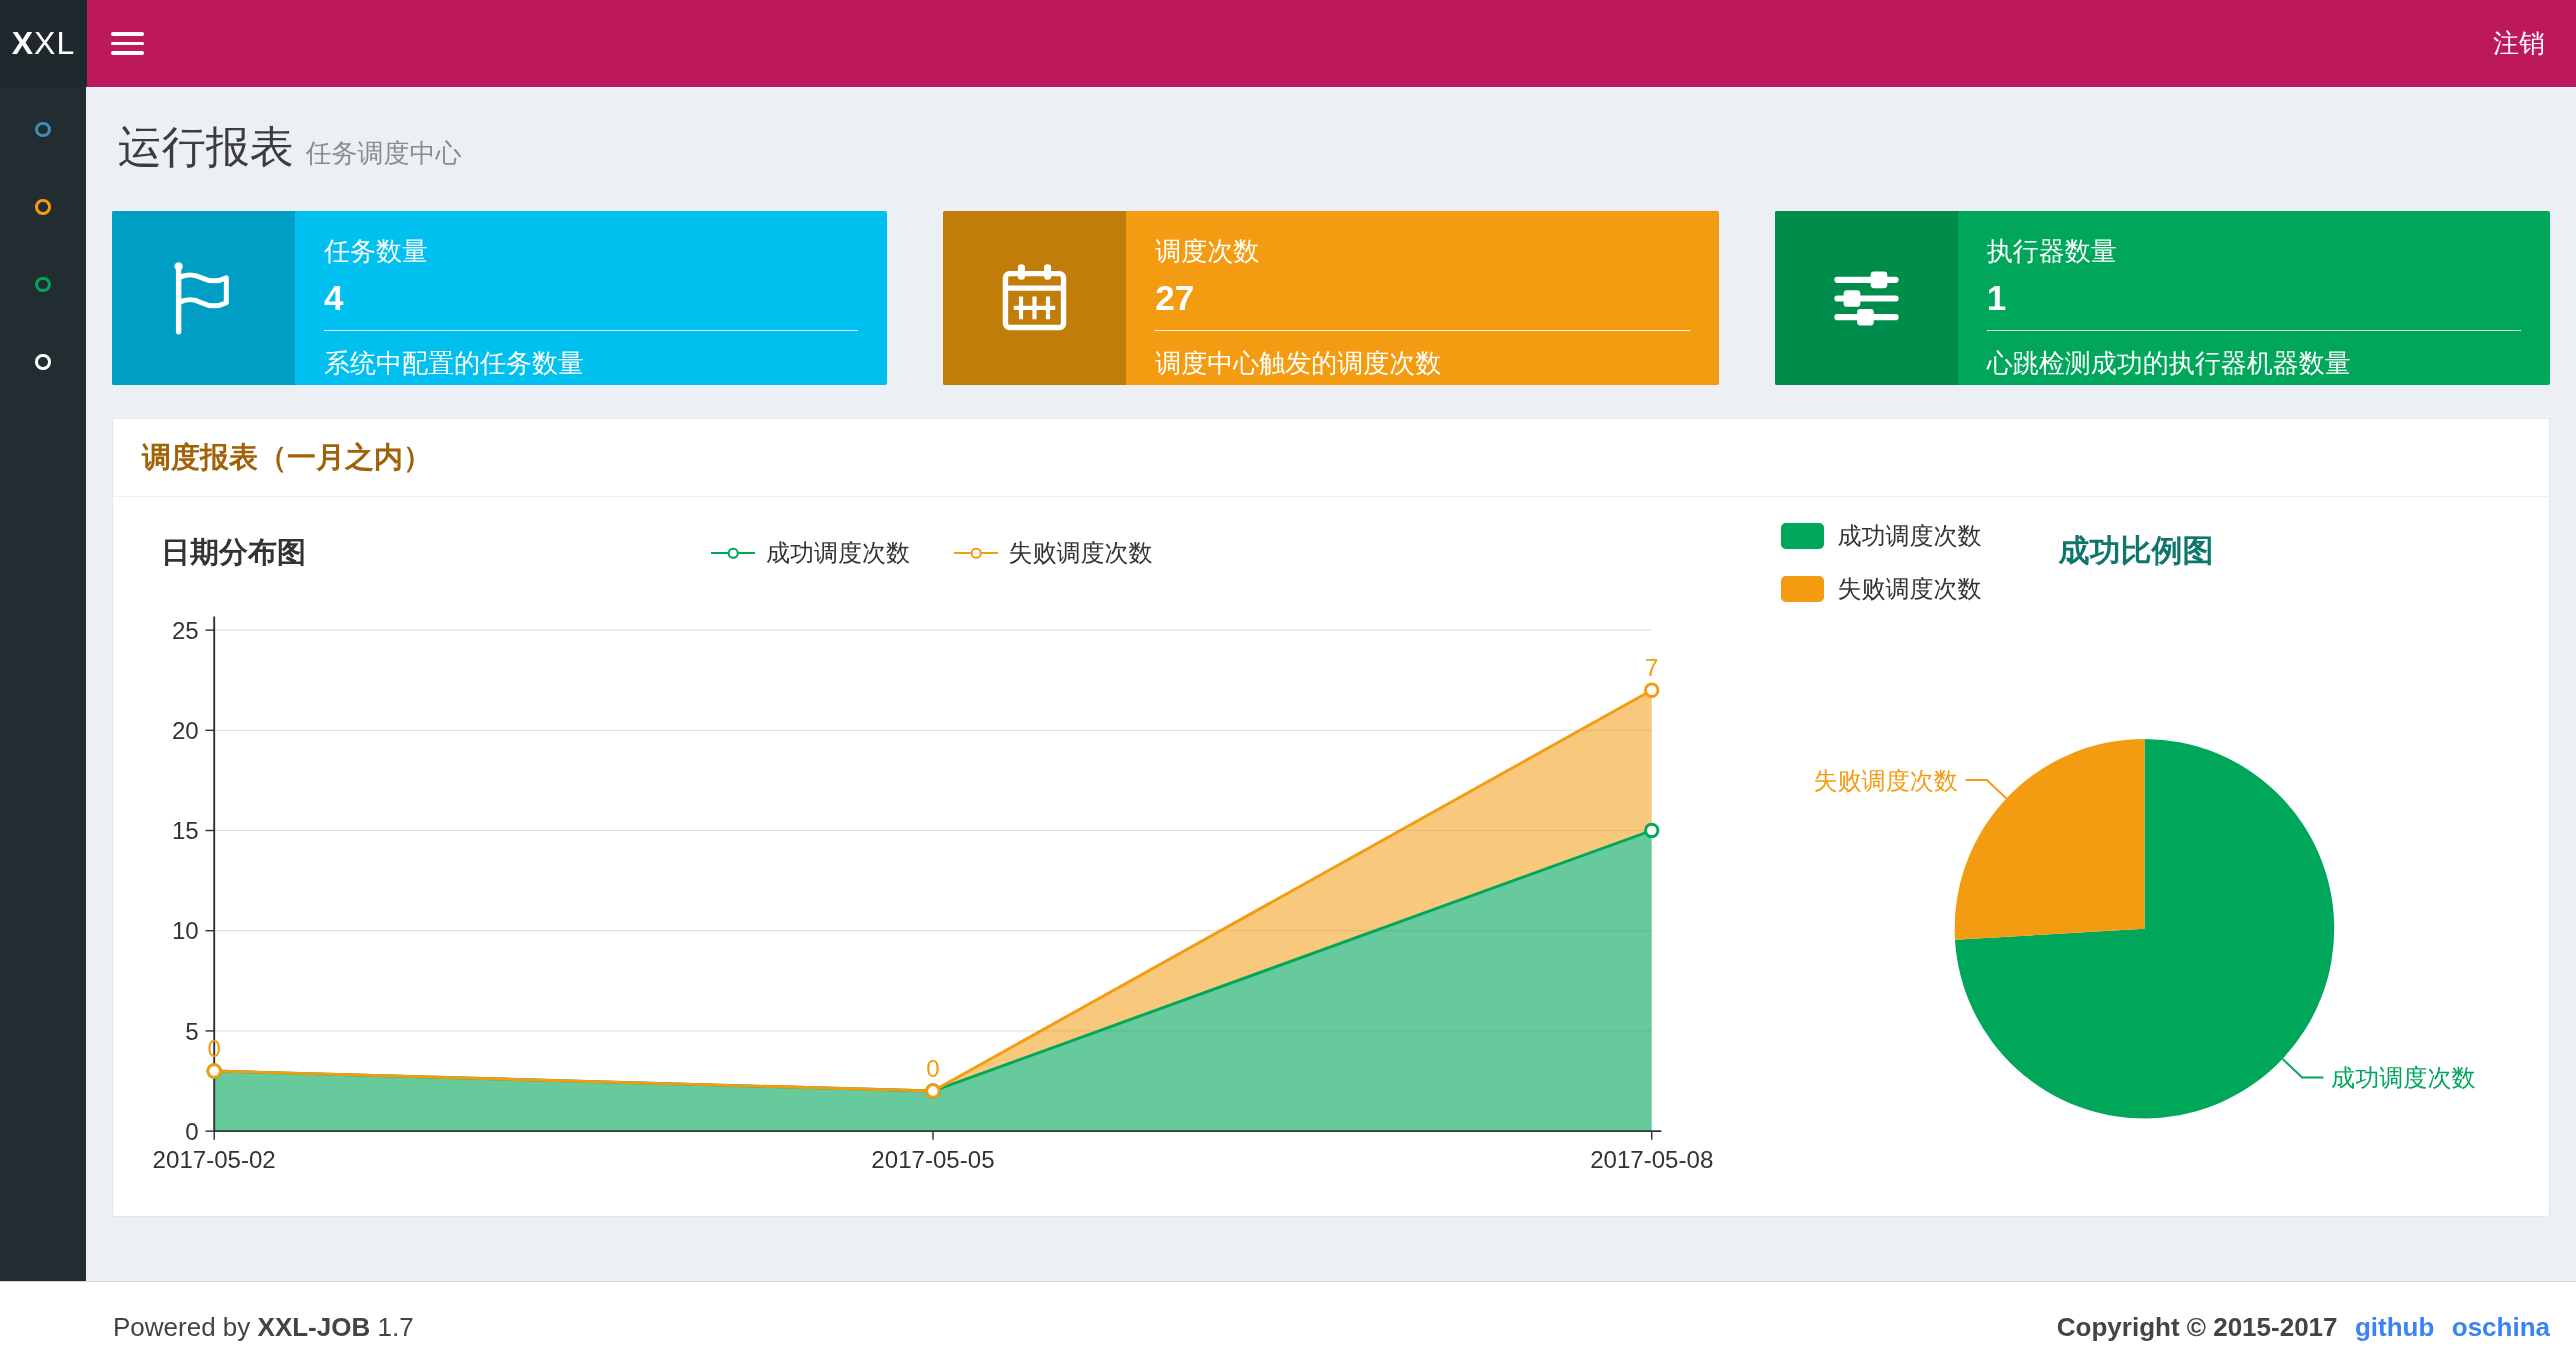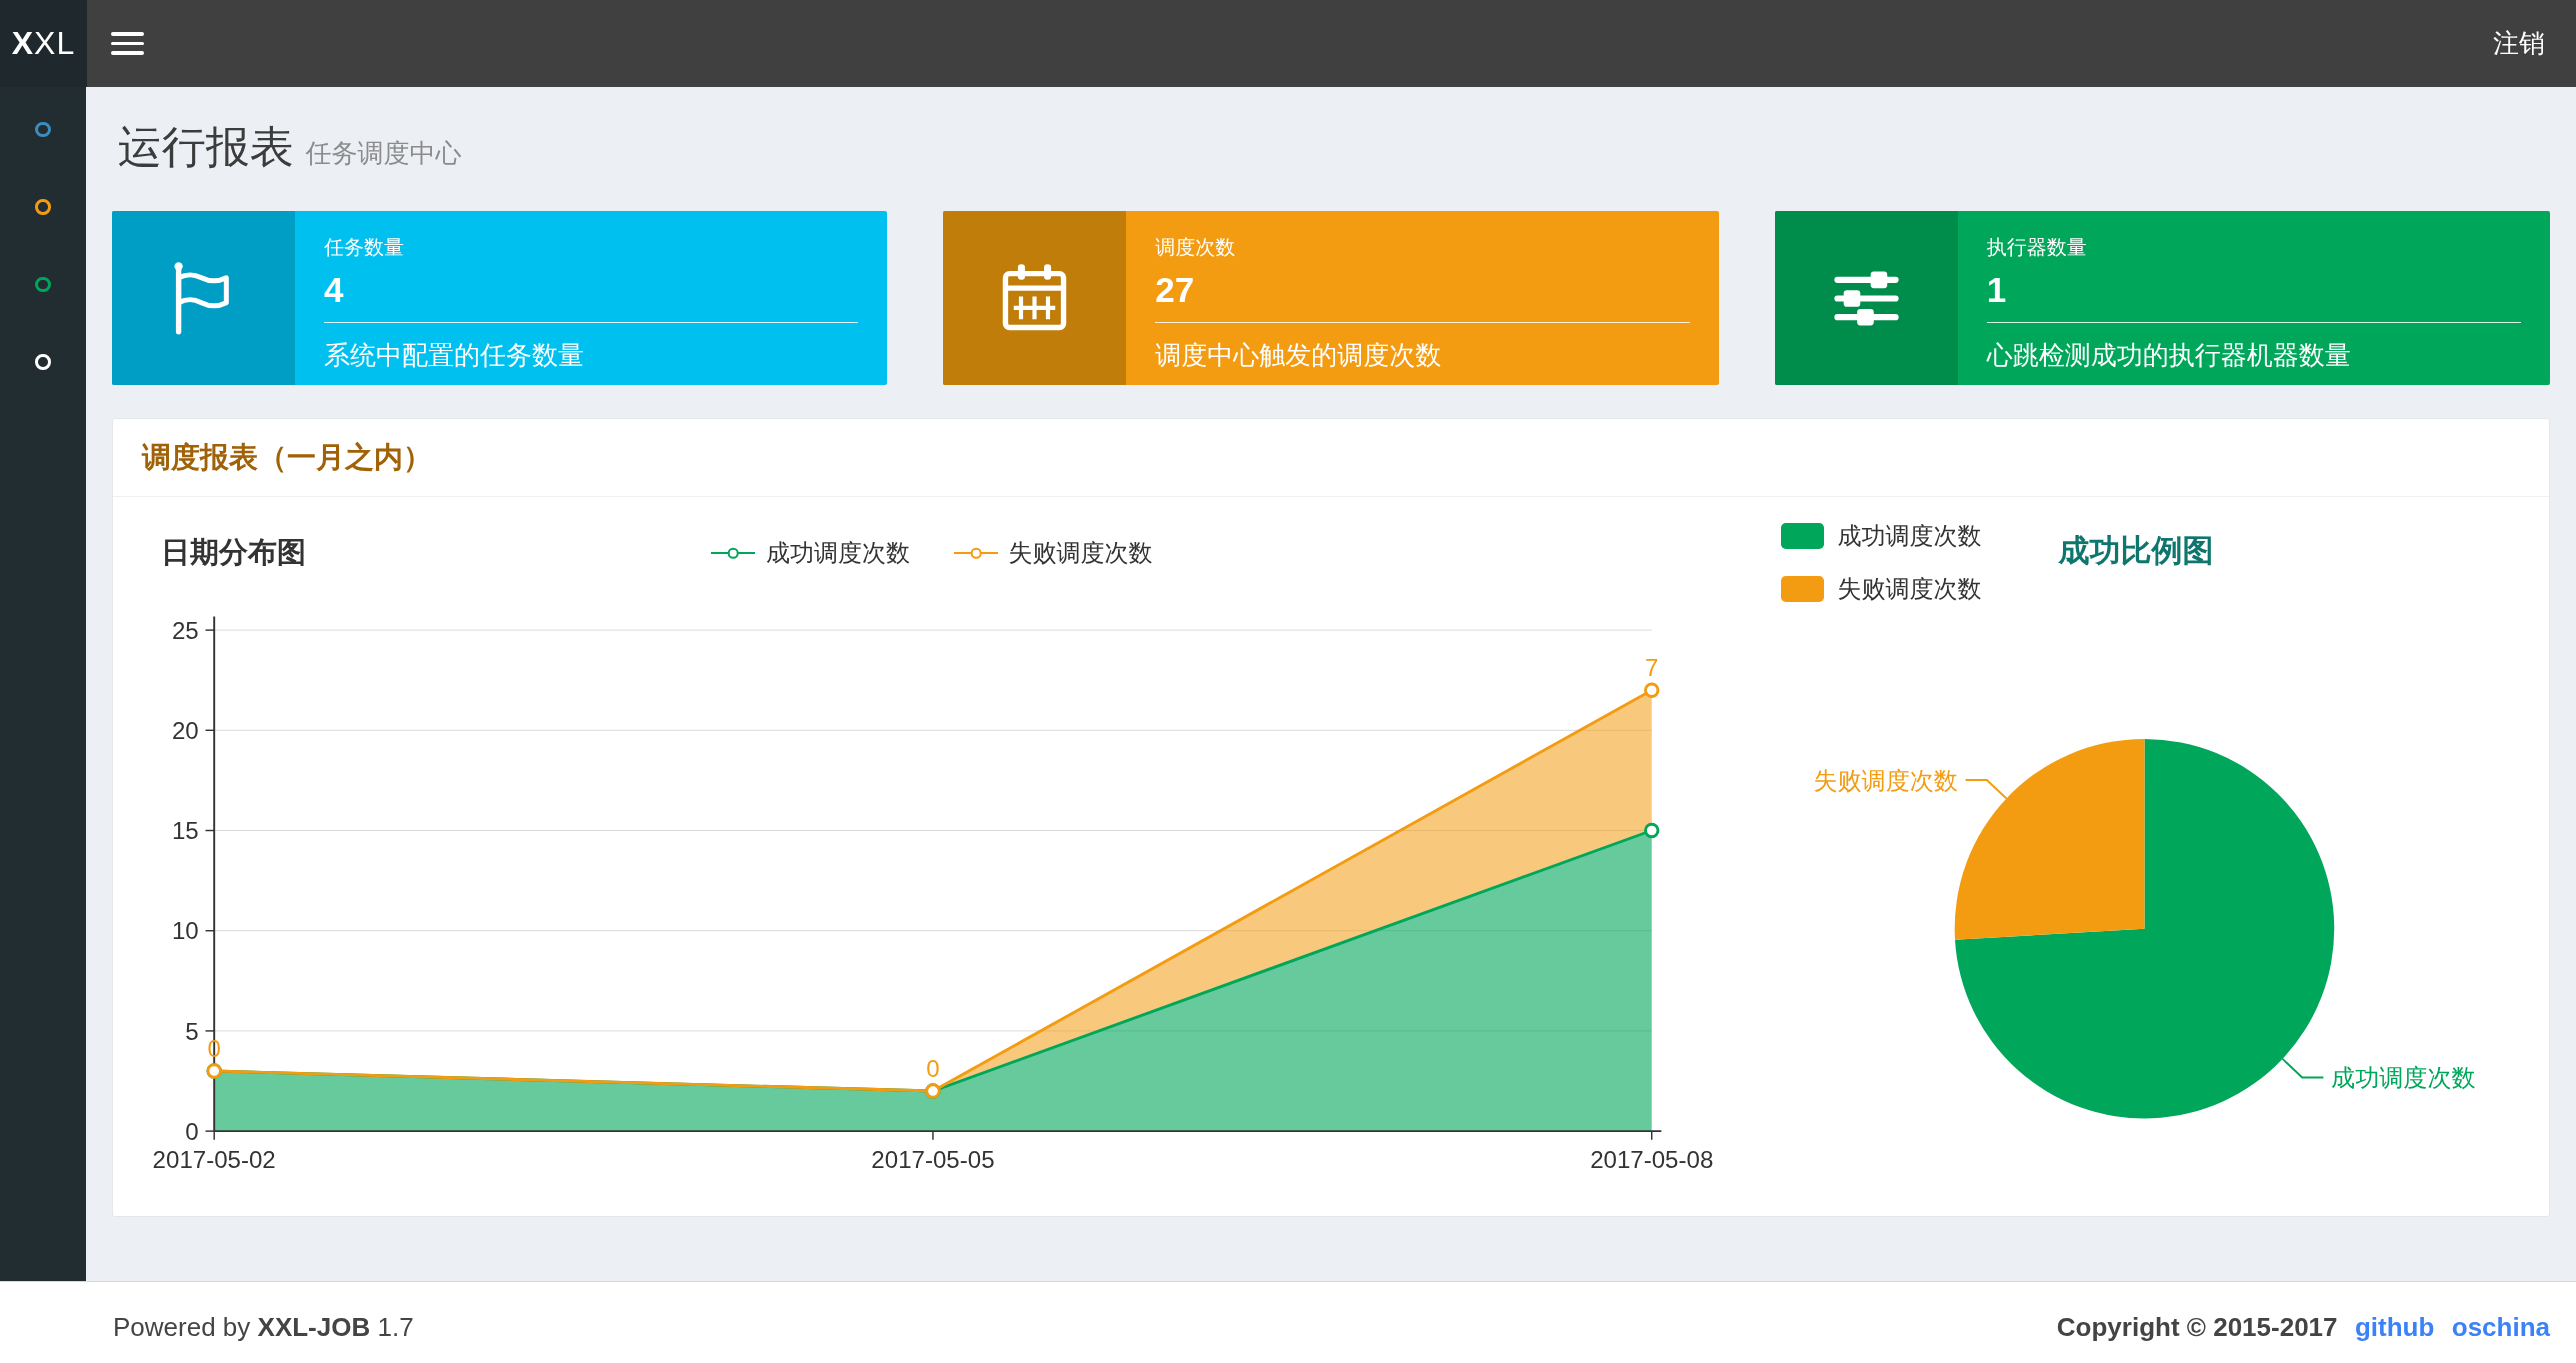--- a/index.html
+++ b/index.html
@@ -24,21 +24,21 @@
 
   .content { flex:1; padding:0 26px; }
   .page-title { margin:35px 0 0 5.8px; font-size:44px; font-weight:500; color:#3c3c3c; line-height:49px; }
   .page-title small { font-size:26px; color:#8c8c8c; font-weight:400; margin-left:11.6px; }
 
   
   .info-row { display:flex; gap:56px; margin-top:33px; }
   .info-box { flex:1; height:174px; display:flex; color:#fff; border-radius:1.9px; overflow:hidden; }
   .info-icon { width:183px; display:flex; align-items:center; justify-content:center; }
   .info-body { flex:1; padding:23px 29px 0 29px; display:flex; flex-direction:column; }
-  .info-title { font-size:20px; }
+  .info-title { font-size:26px; }
   .info-value { font-size:35px; font-weight:700; margin-top:8.7px; }
   .info-divider { border:none; border-top:1.9px solid rgba(255,255,255,.85); margin:12.5px 0 0; }
   .info-desc { font-size:26px; margin-top:14.5px; }
 
   
   .panel { margin-top:33px; background:#fff; border:1px solid #e4e7ea; border-radius:2.9px; }
   .panel-header { padding:21px 29px; border-bottom:1px solid #efefef; font-size:29px; font-weight:600; color:#a16207; line-height:35px; }
   .panel-body { display:flex; padding:0 19px 29px; }
   .col-line { width:1600px; }
   .col-pie { flex:1; }
@@ -64,21 +64,21 @@
   .f-link { color:#3b82f6; font-weight:700; text-decoration:none; cursor:pointer; }
 </style>
 </head>
 <body>
 
 <div class="topbar">
   <div class="logo">
     <b>X</b>
       <span>XL</span>
   </div>
-  <div class="navbar" style="background: #404040;">
+  <div class="navbar" style="background: #be185d;">
     <div class="hamburger">
       <span class="menu-icon">
         <span class="bar"></span>
           <span class="bar"></span>
           <span class="bar"></span>
       </span>
     </div>
     <div class="logout">注销</div>
   </div>
 </div>

